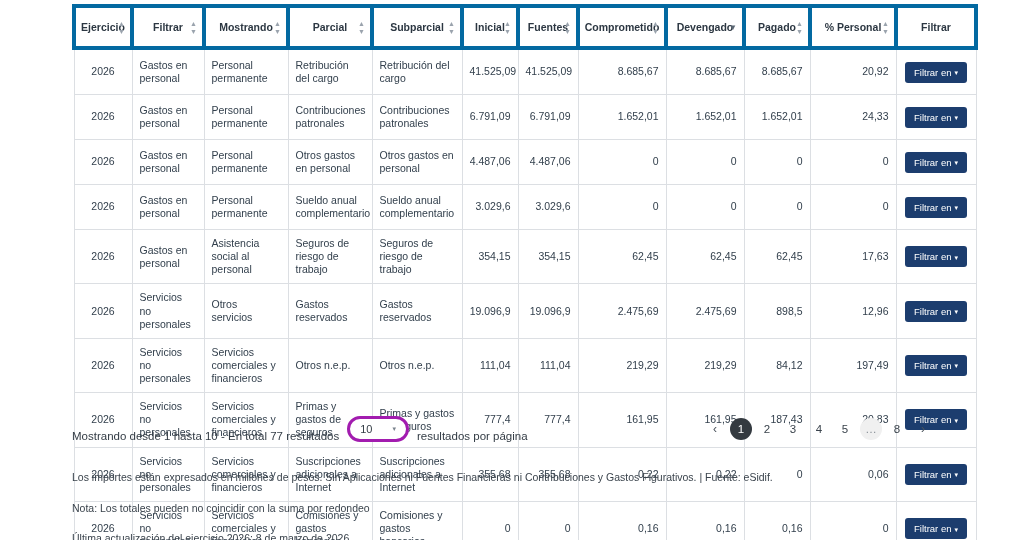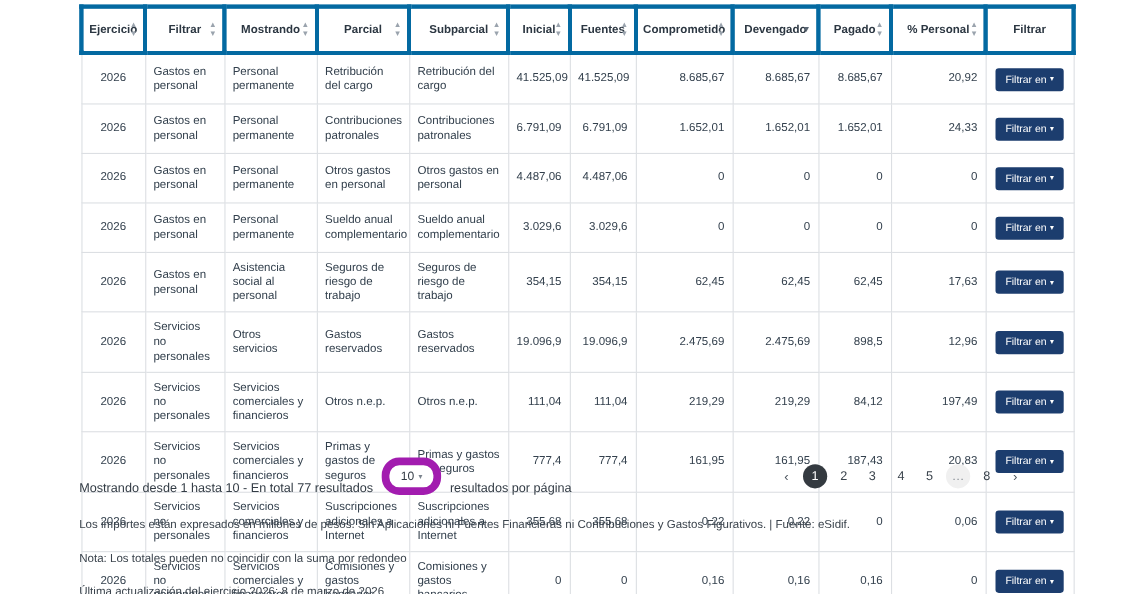--- a/index.html
+++ b/index.html
@@ -127,22 +127,22 @@
     color: #333c45;
   }
   .pager-left {
     display: flex;
     align-items: flex-end;
     gap: 8px;
   }
   .per-page {
     display: inline-flex;
     align-items: center;
-    gap: 4px;
-    border: 7px solid #a21caf;
+    gap: 20px;
+    border: 3px solid #a21caf;
     border-radius: 16px;
     padding: 4px 10px;
     font-size: 11px;
     background: #fff;
     color: #333c45;
     cursor: pointer;
   }
   .per-page .caret {
     font-size: 7px;
     color: #7a838d;

